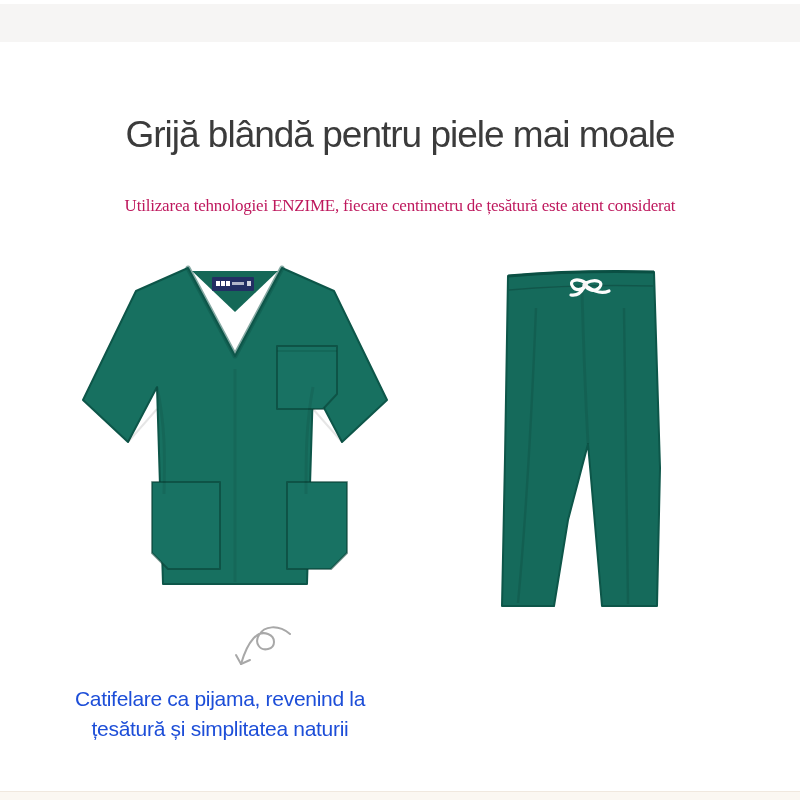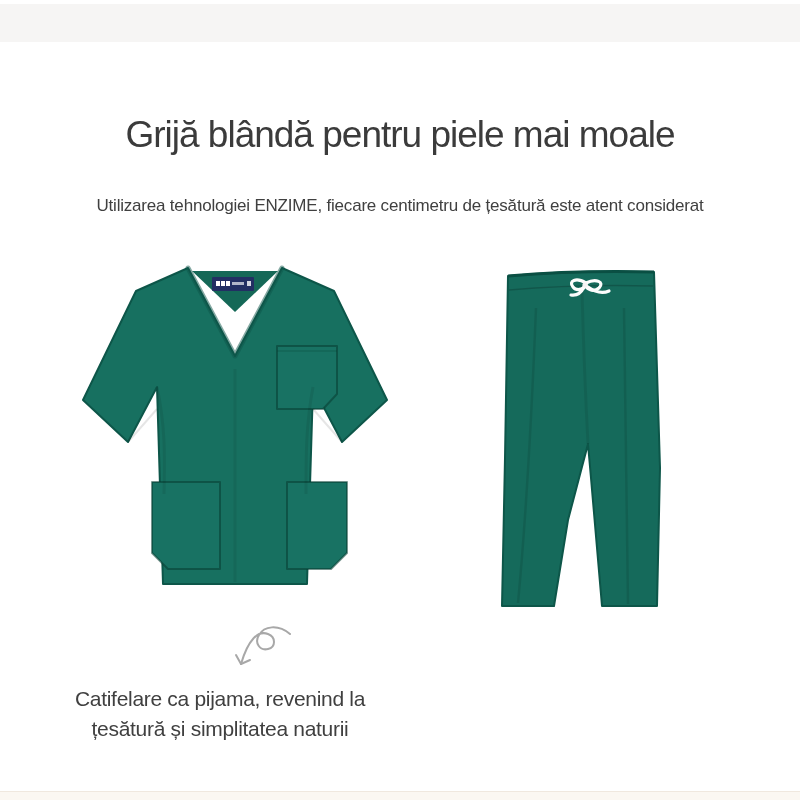--- a/index.html
+++ b/index.html
@@ -21,21 +21,21 @@
 </style>
 </head>
 <body>
 
 <div class="canvas">
 
   <div class="top-strip" style="background-color: rgb(246, 245, 244);"></div>
 
   <div class="title" style="color: rgb(59, 59, 59);">Grijă blândă pentru piele mai moale</div>
 
-  <div class="subtitle" style="color: #404040;">Utilizarea tehnologiei ENZIME, fiecare centimetru de țesătură este atent considerat</div>
+  <div class="subtitle" style="color: #be185d; font-family: Liberation Serif, serif;">Utilizarea tehnologiei ENZIME, fiecare centimetru de țesătură este atent considerat</div>
 
   <div class="svg-wrap top-garment">
     <svg viewBox="0 0 330 345">
 
       <path d="M118,14 L66,37 L13,146 L58,188 L87,133 L93,330 L237,330 L243,133 L272,188 L317,146 L264,37 L212,14 L165,102 Z" stroke="#0d5649" stroke-width="2" stroke-linejoin="round" style="fill: rgb(23, 112, 96);"></path>
 
       <path d="M122,17 L208,17 L165,58 Z" style="fill: rgb(21, 104, 87);"></path>
 
       <g>
         <rect x="142" y="23" width="42" height="14" rx="1" style="fill: rgb(34, 47, 99);"></rect>
@@ -84,20 +84,20 @@
     </svg>
   </div>
 
   <div class="svg-wrap arrow-wrap">
     <svg viewBox="0 0 72 58">
       <path d="M66,14 C54,4 40,6 35,15 C30,23 36,31 44,29 C52,27 52,17 44,14 C34,10 24,20 17,44" fill="none" stroke="#a8a8a8" stroke-width="2" stroke-linecap="round"></path>
       <path d="M17,44 L12,35 M17,44 L26,40" fill="none" stroke="#a8a8a8" stroke-width="2" stroke-linecap="round"></path>
     </svg>
   </div>
 
-  <div class="caption" style="color: #404040;">
+  <div class="caption" style="color: #1d4ed8;">
     <span>Catifelare ca pijama, revenind la</span>
     <span>țesătură și simplitatea naturii</span>
   </div>
 
   <div class="bottom-strip" style="background-color: rgb(251, 247, 242);"></div>
 
 </div>
 
 </body></html>

